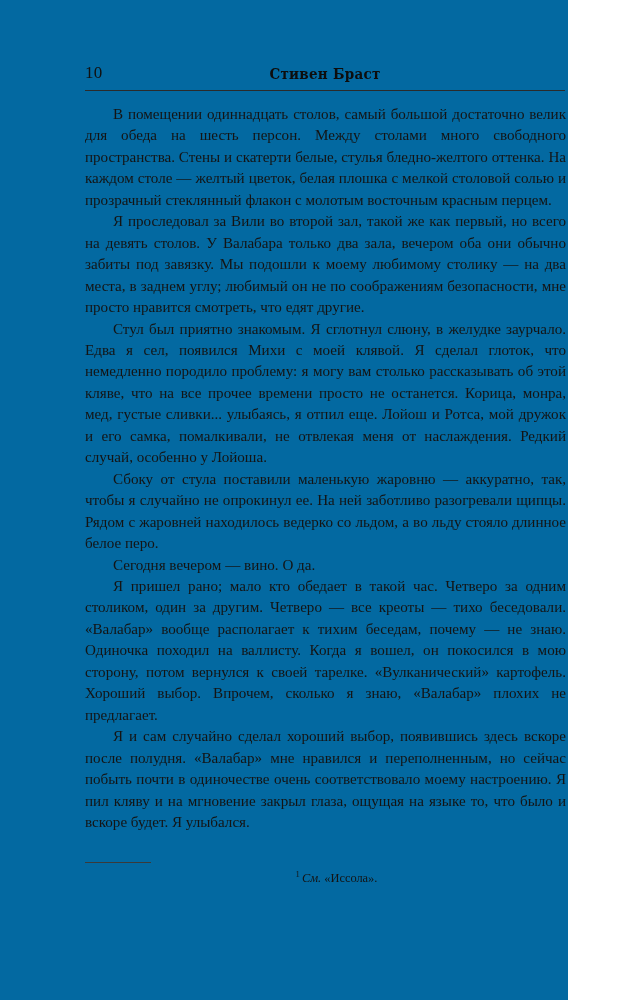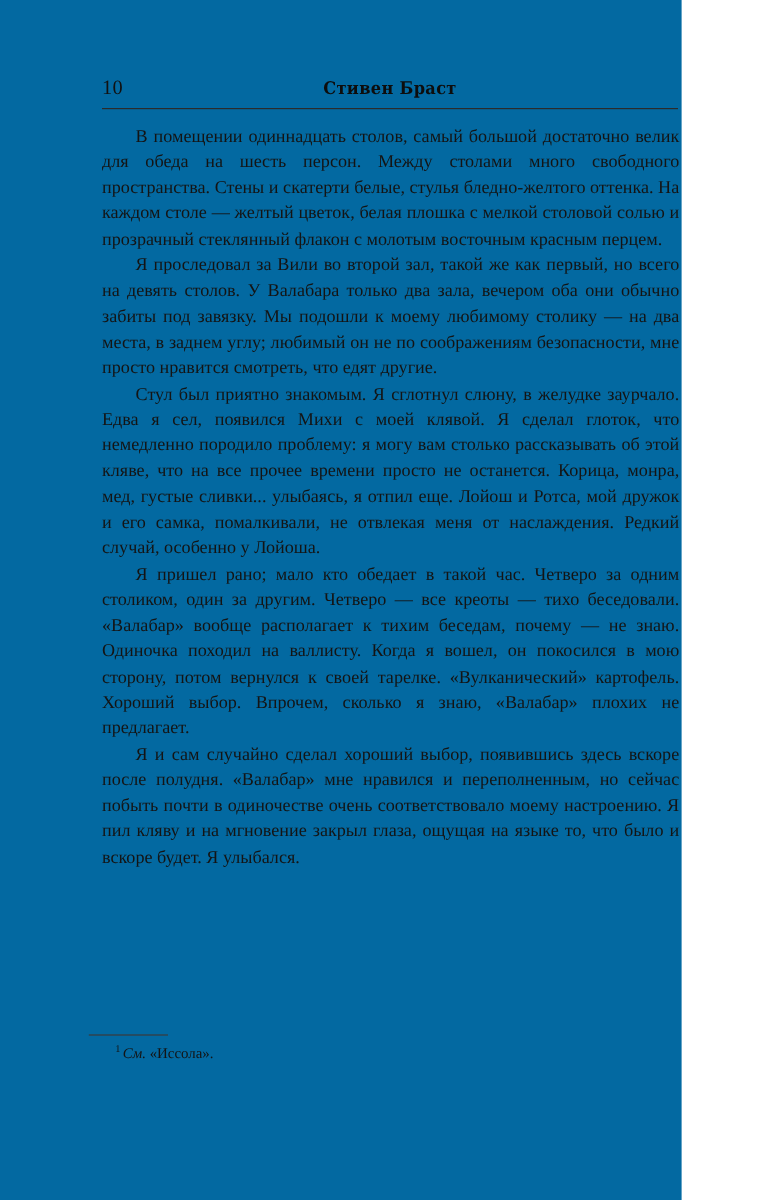--- a/index.html
+++ b/index.html
@@ -87,23 +87,24 @@
     font-family: Liberation Serif, serif;
   }
 
   .para.short {
     text-align: left;
   }
 
   
   .footnote-area {
     position: absolute;
-    left: 74px;
+    left: 85px;
     top: 862px;
     width: 481px;
+    text-align: center;
   }
 
   .footnote-rule {
     width: 66px;
     height: 1px;
     background: #3a3a3a;
     margin: 0 0 7px 0;
   }
 
   .footnote {
@@ -138,20 +139,22 @@
   <div class="header">
     <div class="folio">10</div>
     <div class="running-head">Стивен Браст</div>
   </div>
   <div class="header-rule"></div>
 
   <div class="textblock">
     <p class="para">В помещении одиннадцать столов, самый большой достаточно велик для обеда на шесть персон. Между столами много свободного пространства. Стены и скатерти белые, стулья бледно-желтого оттенка. На каждом столе — желтый цветок, белая плошка с мелкой столовой солью и прозрачный стеклянный флакон с молотым восточным красным перцем.</p>
     <p class="para">Я проследовал за Вили во второй зал, такой же как первый, но всего на девять столов. У Валабара только два зала, вечером оба они обычно забиты под завязку. Мы подошли к моему любимому столику — на два места, в заднем углу; любимый он не по соображениям безопасности, мне просто нравится смотреть, что едят другие.</p>
     <p class="para">Стул был приятно знакомым. Я сглотнул слюну, в желудке заурчало. Едва я сел, появился Михи с моей клявой. Я сделал глоток, что немедленно породило проблему: я могу вам столько рассказывать об этой кляве, что на все прочее времени просто не останется. Корица, монра, мед, густые сливки... улыбаясь, я отпил еще. Лойош и Ротса, мой дружок и его самка, помалкивали, не отвлекая меня от наслаждения. Редкий случай, особенно у Лойоша.</p>
+    <p class="para">Сбоку от стула поставили маленькую жаровню — аккуратно, так, чтобы я случайно не опрокинул ее. На ней заботливо разогревали щипцы. Рядом с жаровней находилось ведерко со льдом, а во льду стояло длинное белое перо.</p>
+    <p class="para short">Сегодня вечером — вино. О да.</p>
     <p class="para">Я пришел рано; мало кто обедает в такой час. Четверо за одним столиком, один за другим. Четверо — все креоты — тихо беседовали. «Валабар» вообще располагает к тихим беседам, почему — не знаю. Одиночка походил на валлисту. Когда я вошел, он покосился в мою сторону, потом вернулся к своей тарелке. «Вулканический» картофель. Хороший выбор. Впрочем, сколько я знаю, «Валабар» плохих не предлагает.</p>
     <p class="para">Я и сам случайно сделал хороший выбор, появившись здесь вскоре после полудня. «Валабар» мне нравился и переполненным, но сейчас побыть почти в одиночестве очень соответствовало моему настроению. Я пил кляву и на мгновение закрыл глаза, ощущая на языке то, что было и вскоре будет. Я улыбался.</p>
   </div>
 
   <div class="footnote-area">
     <div class="footnote-rule"></div>
     <p class="footnote"><span class="fn-marker">1</span><span class="fn-src">См.</span> <span>«Иссола».</span></p>
   </div>
 
 </div>

